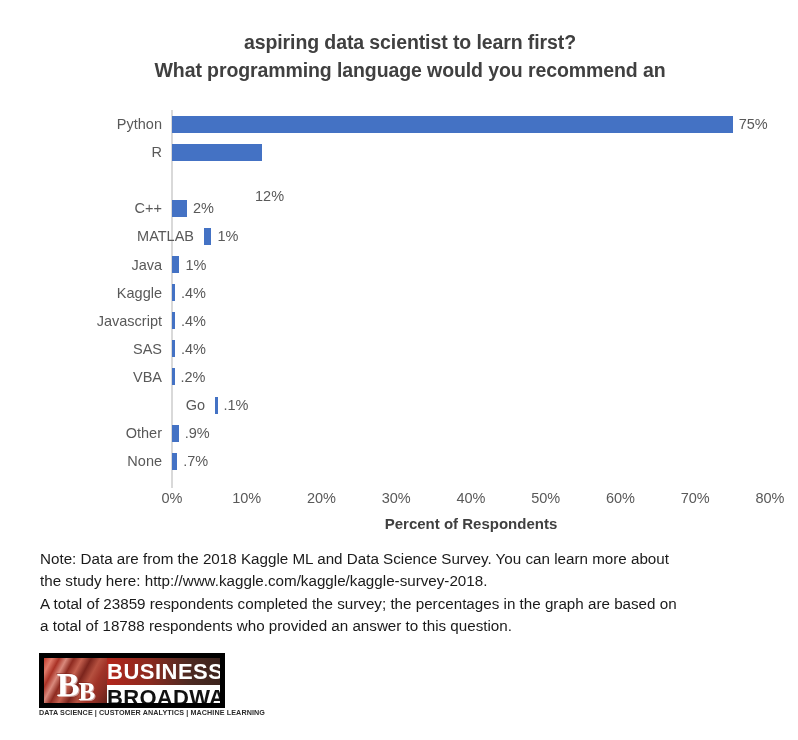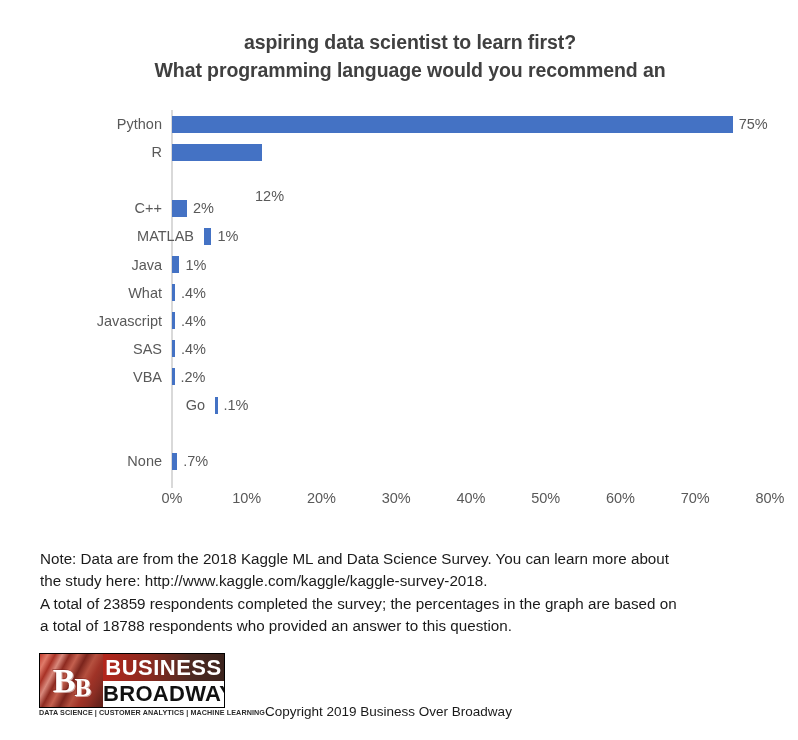--- a/index.html
+++ b/index.html
@@ -141,21 +141,21 @@
     position: absolute;
     left: 39px;
     top: 1px;
     width: 186px;
     height: 72px;
   }
   .logo-main {
     position: relative;
     width: 186px;
     height: 55px;
-    border: 1px solid #000000;
+    border: 5px solid #000000;
     box-sizing: border-box;
     background: #ffffff;
     overflow: hidden;
   }
   .logo-bb {
     position: absolute;
     left: 0;
     top: 0;
     width: 63px;
     height: 53px;
@@ -276,21 +276,21 @@
         <div class="cat-label">MATLAB</div>
         <div class="bar" style="width: 7.475px; background: rgb(68, 114, 196);"></div>
         <div class="val-label" style="left: 7.475px;">1%</div>
       </div>
       <div class="row" style="top: 140.5px;">
         <div class="cat-label">Java</div>
         <div class="bar" style="width: 7.475px; background: rgb(68, 114, 196);"></div>
         <div class="val-label" style="left: 7.475px;">1%</div>
       </div>
       <div class="row" style="top: 168.6px;">
-        <div class="cat-label">What</div>
+        <div class="cat-label">Kaggle</div>
         <div class="bar" style="width: 2.99px; background: rgb(68, 114, 196);"></div>
         <div class="val-label" style="left: 2.99px;">.4%</div>
       </div>
       <div class="row" style="top: 196.7px;">
         <div class="cat-label">Javascript</div>
         <div class="bar" style="width: 2.99px; background: rgb(68, 114, 196);"></div>
         <div class="val-label" style="left: 2.99px;">.4%</div>
       </div>
       <div class="row" style="top: 224.8px;">
         <div class="cat-label">SAS</div>
@@ -299,39 +299,45 @@
       </div>
       <div class="row" style="top: 252.9px;">
         <div class="cat-label">VBA</div>
         <div class="bar" style="width: 2.5px; background: rgb(68, 114, 196);"></div>
         <div class="val-label" style="left: 2.5px;">.2%</div>
       </div>
       <div class="row" style="top: 281px; margin-left: 43px;">
         <div class="cat-label">Go</div>
         <div class="bar" style="width: 2.5px; background: rgb(68, 114, 196);"></div>
         <div class="val-label" style="left: 2.5px;">.1%</div>
+      </div>
+      <div class="row" style="top: 309.1px;">
+        <div class="cat-label">Other</div>
+        <div class="bar" style="width: 6.7275px; background: rgb(68, 114, 196);"></div>
+        <div class="val-label" style="left: 6.7275px;">.9%</div>
       </div>
       <div class="row" style="top: 337.2px;">
         <div class="cat-label">None</div>
         <div class="bar" style="width: 5.2325px; background: rgb(68, 114, 196);"></div>
         <div class="val-label" style="left: 5.2325px;">.7%</div>
       </div>
     </div>
 
   <div class="xaxis" id="xaxis">
       <div class="xtick" style="left: 0px;">0%</div>
       <div class="xtick" style="left: 74.75px;">10%</div>
       <div class="xtick" style="left: 149.5px;">20%</div>
       <div class="xtick" style="left: 224.25px;">30%</div>
       <div class="xtick" style="left: 299px;">40%</div>
       <div class="xtick" style="left: 373.75px;">50%</div>
       <div class="xtick" style="left: 448.5px;">60%</div>
       <div class="xtick" style="left: 523.25px;">70%</div>
       <div class="xtick" style="left: 598px;">80%</div>
     </div>
+  <div class="xaxis-title">Percent of Respondents</div>
 </div>
 
 <div class="note">
   <span class="n-line">Note: Data are from the 2018 Kaggle ML and Data Science Survey. You can learn more about</span>
   <span class="n-line">the study here: http://www.kaggle.com/kaggle/kaggle-survey-2018.</span>
   <span class="n-line">A total of 23859 respondents completed the survey; the percentages in the graph are based on</span>
   <span class="n-line">a total of 18788 respondents who provided an answer to this question.</span>
 </div>
 
 <div class="footer">
@@ -340,14 +346,13 @@
       <div class="logo-bb">
         <div class="logo-bb-text"><span>B</span><span class="small-b">B</span></div>
       </div>
       <div class="logo-words">
         <div class="logo-business">BUSINESS</div>
         <div class="logo-broadway">BROADWAY</div>
       </div>
     </div>
     <div class="logo-tagline">DATA SCIENCE  |  CUSTOMER ANALYTICS  |  MACHINE LEARNING</div>
   </div>
-  <div class="copyright">Copyright 2019  Business Over Broadway</div>
 </div>
 
 </body></html>

